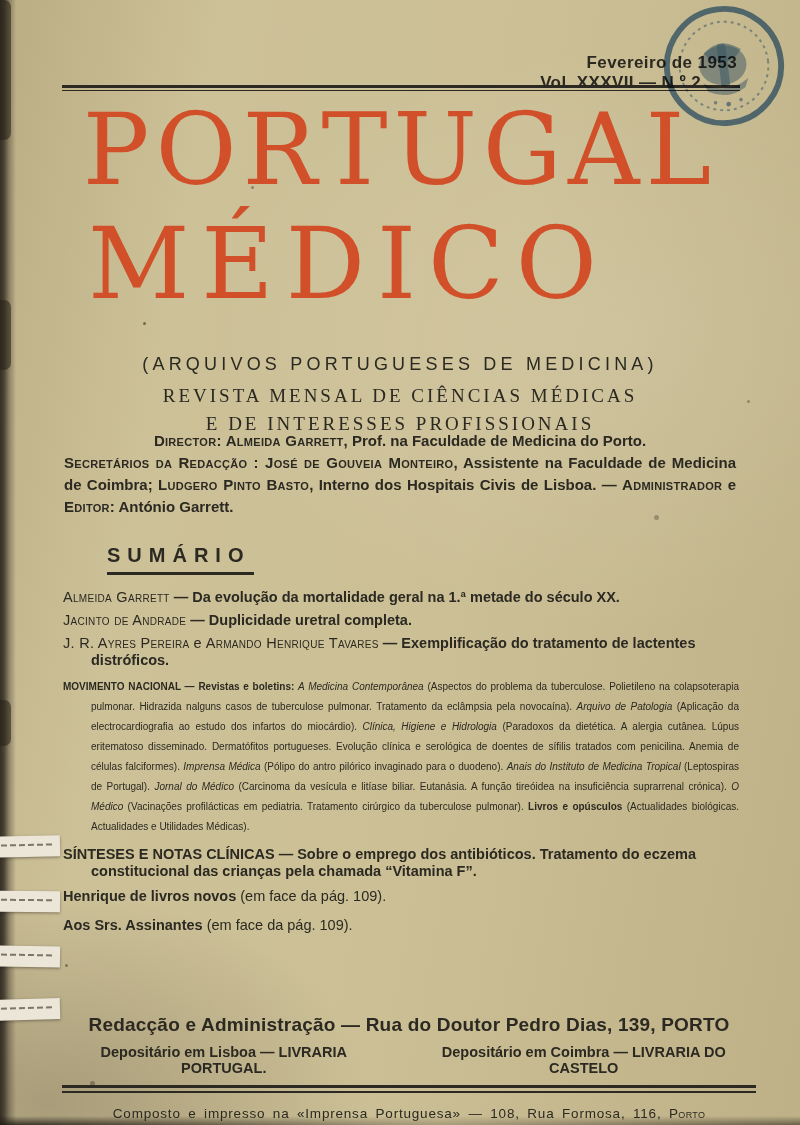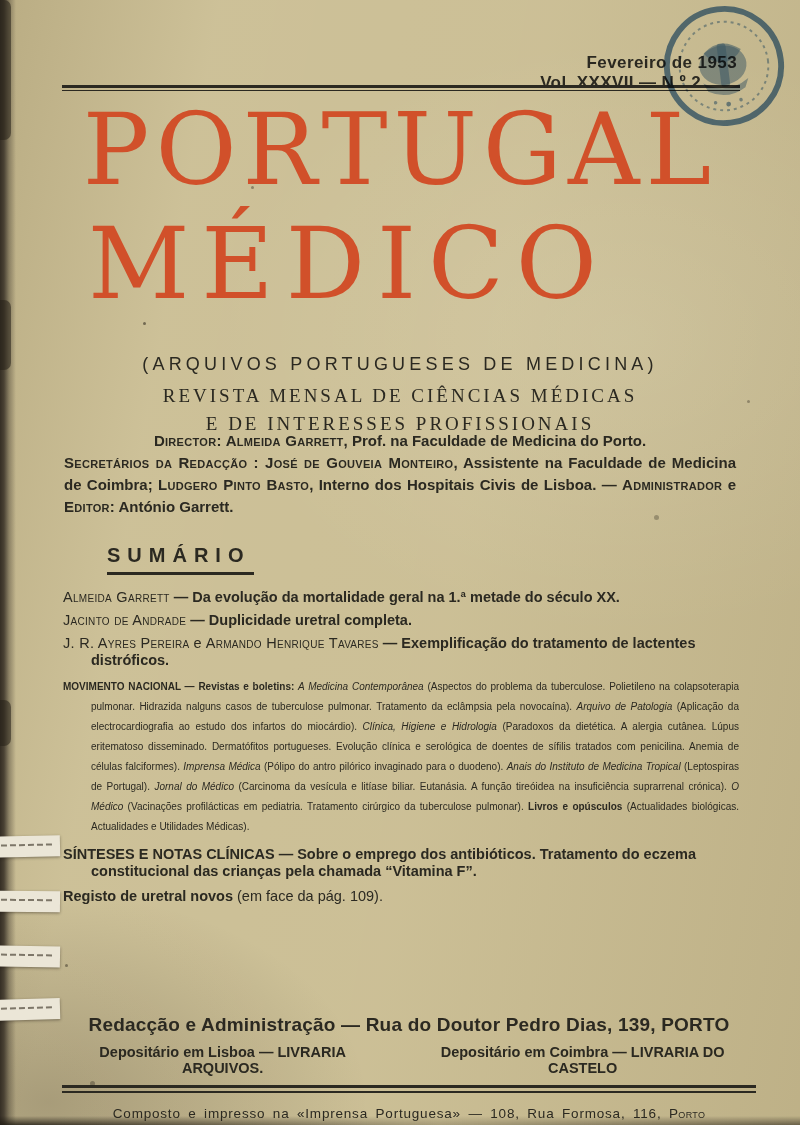--- a/index.html
+++ b/index.html
@@ -136,27 +136,28 @@
     <p class="mh-body"><span class="st-sc">Secretários da Redacção : </span><span class="st-sc">José de Gouveia Monteiro</span><span>, Assistente na Faculdade de Medicina de Coimbra; </span><span class="st-sc">Ludgero Pinto Basto</span><span>, Interno dos Hospitais Civis de Lisboa. — </span><span class="st-sc">Administrador</span><span> e </span><span class="st-sc">Editor</span><span>: António Garrett.</span></p>
   </div>
 
   <div class="sumario">SUMÁRIO</div>
   <div class="entries">
     <div class="entry"><span class="st-sc">Almeida Garrett</span><span class="st-b"> — </span><span class="st-b">Da evolução da mortalidade geral na 1.ª metade do século XX.</span></div>
     <div class="entry"><span class="st-sc">Jacinto de Andrade</span><span class="st-b"> — </span><span class="st-b">Duplicidade uretral completa.</span></div>
     <div class="entry"><span class="st-sc">J. R. Ayres Pereira</span><span> e </span><span class="st-sc">Armando Henrique Tavares</span><span class="st-b"> — </span><span class="st-b">Exemplificação do tratamento de lactentes distróficos.</span></div>
     <div class="entry entry-movimento"><span class="st-b">MOVIMENTO NACIONAL — Revistas e boletins: </span><span class="st-i">A Medicina Contemporânea</span><span> (Aspectos do problema da tuberculose. Polietileno na colapsoterapia pulmonar. Hidrazida nalguns casos de tuberculose pulmonar. Tratamento da eclâmpsia pela novocaína). </span><span class="st-i">Arquivo de Patologia</span><span> (Aplicação da electrocardiografia ao estudo dos infartos do miocárdio). </span><span class="st-i">Clínica, Higiene e Hidrologia</span><span> (Paradoxos da dietética. A alergia cutânea. Lúpus eritematoso disseminado. Dermatófitos portugueses. Evolução clínica e serológica de doentes de sífilis tratados com penicilina. Anemia de células falciformes). </span><span class="st-i">Imprensa Médica</span><span> (Pólipo do antro pilórico invaginado para o duodeno). </span><span class="st-i">Anais do Instituto de Medicina Tropical</span><span> (Leptospiras de Portugal). </span><span class="st-i">Jornal do Médico</span><span> (Carcinoma da vesícula e litíase biliar. Eutanásia. A função tireóidea na insuficiência suprarrenal crónica). </span><span class="st-i">O Médico</span><span> (Vacinações profilácticas em pediatria. Tratamento cirúrgico da tuberculose pulmonar). </span><span class="st-b">Livros e opúsculos</span><span> (Actualidades biológicas. Actualidades e Utilidades Médicas).</span></div>
     <div class="entry entry-sinteses"><span class="st-b">SÍNTESES E NOTAS CLÍNICAS — </span><span class="st-b">Sobre o emprego dos antibióticos. Tratamento do eczema constitucional das crianças pela chamada “Vitamina F”.</span></div>
-    <div class="entry entry-registo"><span class="st-b">Registo de uretral novos</span><span> (em face da pág. 109).</span></div>
+    <div class="entry entry-registo"><span class="st-b">Henrique de livros novos</span><span> (em face da pág. 109).</span></div>
+    <div class="entry"><span class="st-b">Aos Srs. Assinantes</span><span> (em face da pág. 109).</span></div>
   </div>
 
   <div class="footer">
     <div class="footer-address">Redacção e Administração — Rua do Doutor Pedro Dias, 139, PORTO</div>
     <div class="footer-dep">
-      <span>Depositário em Lisboa — LIVRARIA ARQUIVOS.</span>
+      <span>Depositário em Lisboa — LIVRARIA PORTUGAL.</span>
       <span>Depositário em Coimbra — LIVRARIA DO CASTELO</span>
     </div>
     <div class="footer-rules">
       <div class="thick"></div>
       <div class="thin"></div>
     </div>
     <div class="imprint"><span>Composto e impresso na «Imprensa Portuguesa» — 108, Rua Formosa, 116, </span><span class="st-sc">Porto</span></div>
   </div>
 
 </div>

